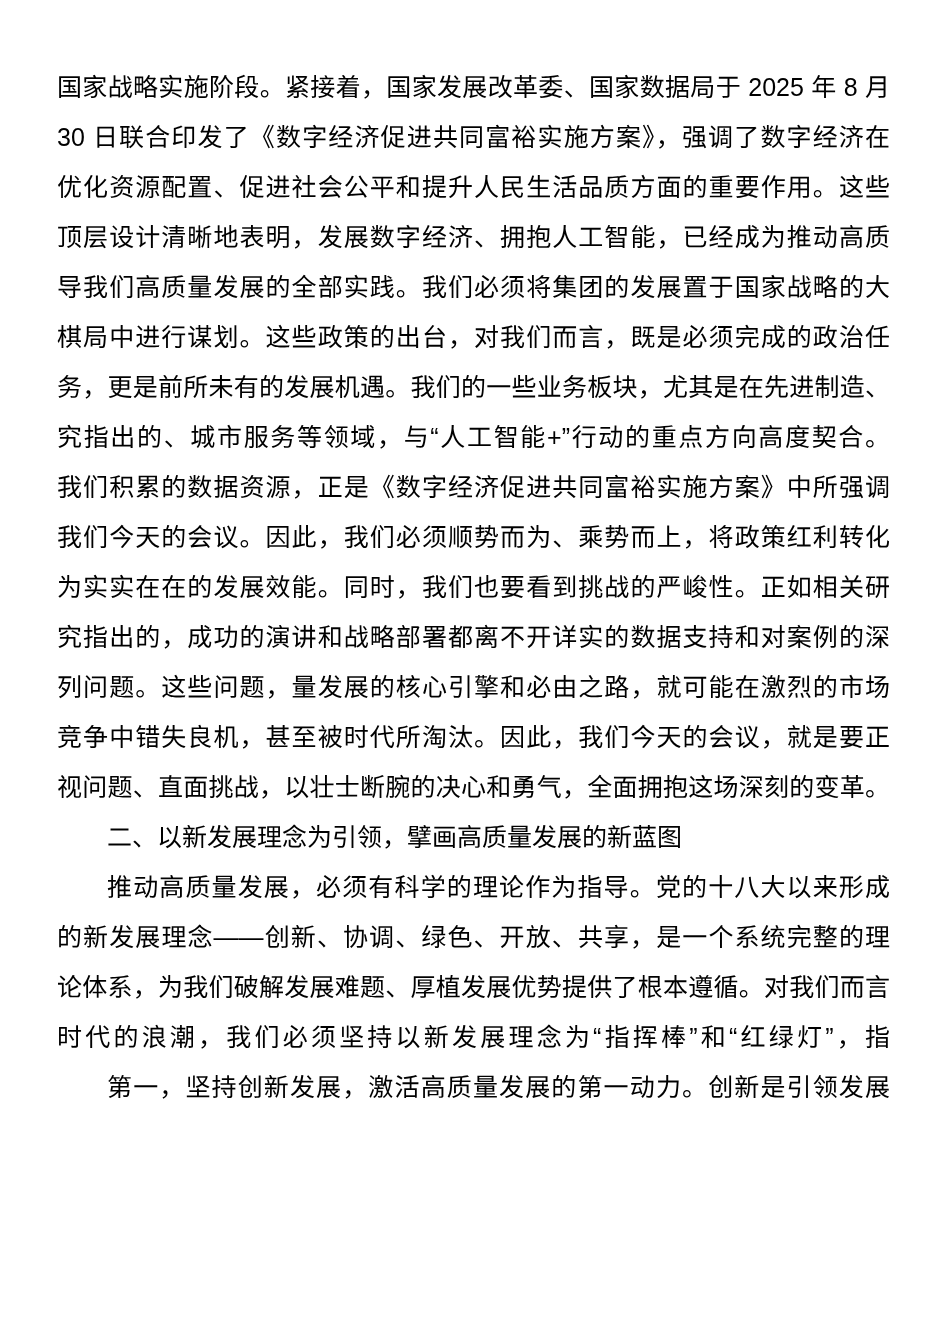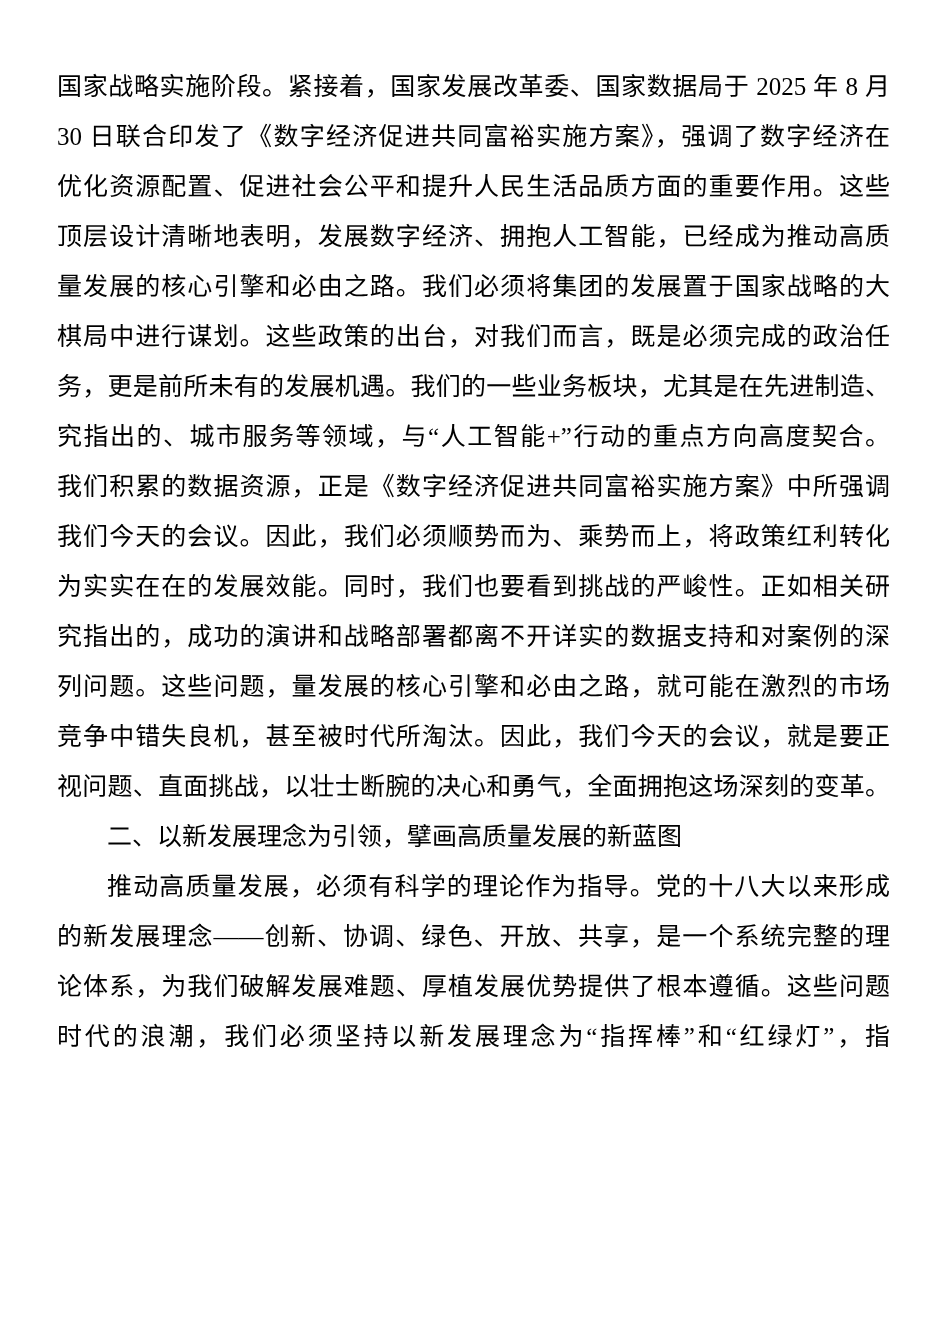--- a/index.html
+++ b/index.html
@@ -8,21 +8,21 @@
     background: #ffffff;
   }
   .page {
     position: relative;
     width: 950px;
     height: 1344px;
     box-sizing: border-box;
     padding: 62px 60px 0 57px;
     background: var(--page-bg, #ffffff);
     color: var(--page-fg, #000000);
-    font-family: Liberation Serif, serif;
+    font-family: Liberation Sans, sans-serif;
     font-size: 25px;
     line-height: 50px;
     overflow: hidden;
   }
   
   .ln {
     text-align: justify;
     text-align-last: justify;
     height: 50px;
     overflow: hidden;
@@ -40,33 +40,34 @@
 </style>
 </head>
 <body>
 
 <div class="page">
 
   <div class="ln">国家战略实施阶段。紧接着，国家发展改革委、国家数据局于 2025 年 8 月</div>
   <div class="ln">30 日联合印发了《数字经济促进共同富裕实施方案》，强调了数字经济在</div>
   <div class="ln">优化资源配置、促进社会公平和提升人民生活品质方面的重要作用。这些</div>
   <div class="ln">顶层设计清晰地表明，发展数字经济、拥抱人工智能，已经成为推动高质</div>
-  <div class="ln">量发展的核心引擎和必由之路。我们必须将集团的发展置于国家战略的大</div>
+  <div class="ln">导我们高质量发展的全部实践。我们必须将集团的发展置于国家战略的大</div>
   <div class="ln">棋局中进行谋划。这些政策的出台，对我们而言，既是必须完成的政治任</div>
   <div class="ln">务，更是前所未有的发展机遇。我们的一些业务板块，尤其是在先进制造、</div>
   <div class="ln">究指出的、城市服务等领域，与“人工智能+”行动的重点方向高度契合。</div>
   <div class="ln">我们积累的数据资源，正是《数字经济促进共同富裕实施方案》中所强调</div>
   <div class="ln">我们今天的会议。因此，我们必须顺势而为、乘势而上，将政策红利转化</div>
   <div class="ln">为实实在在的发展效能。同时，我们也要看到挑战的严峻性。正如相关研</div>
   <div class="ln">究指出的，成功的演讲和战略部署都离不开详实的数据支持和对案例的深</div>
   <div class="ln">列问题。这些问题，量发展的核心引擎和必由之路，就可能在激烈的市场</div>
   <div class="ln">竞争中错失良机，甚至被时代所淘汰。因此，我们今天的会议，就是要正</div>
   <div class="ln">视问题、直面挑战，以壮士断腕的决心和勇气，全面拥抱这场深刻的变革。</div>
 
   <div class="ln last ind">二、以新发展理念为引领，擘画高质量发展的新蓝图</div>
 
   <div class="ln ind">推动高质量发展，必须有科学的理论作为指导。党的十八大以来形成</div>
   <div class="ln">的新发展理念——创新、协调、绿色、开放、共享，是一个系统完整的理</div>
-  <div class="ln">论体系，为我们破解发展难题、厚植发展优势提供了根本遵循。这些问题</div>
+  <div class="ln">论体系，为我们破解发展难题、厚植发展优势提供了根本遵循。对我们而言</div>
   <div class="ln">时代的浪潮，我们必须坚持以新发展理念为“指挥棒”和“红绿灯”，指</div>
 
+  <div class="ln ind">第一，坚持创新发展，激活高质量发展的第一动力。创新是引领发展</div>
 
 </div>
 
 </body></html>

